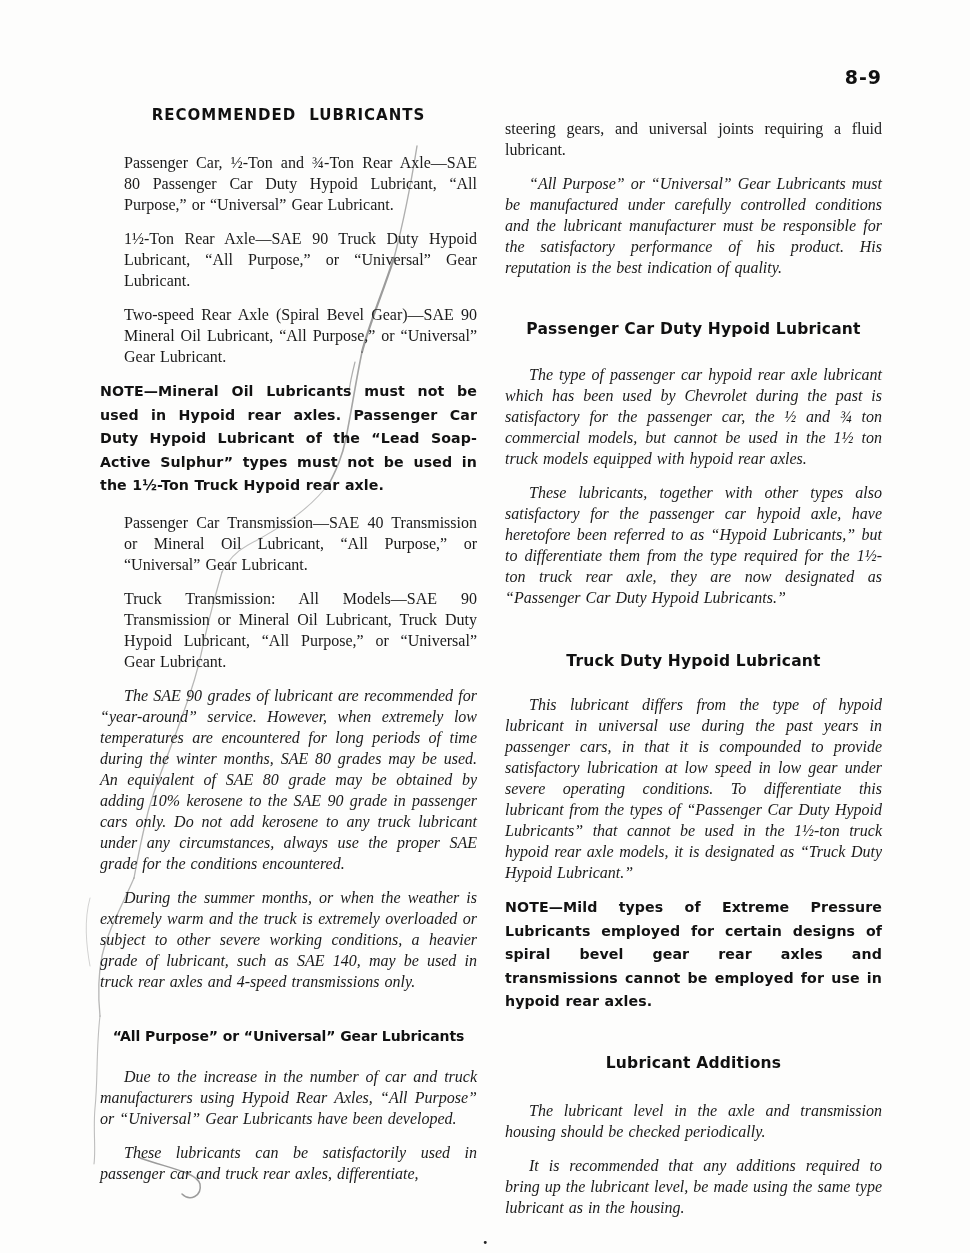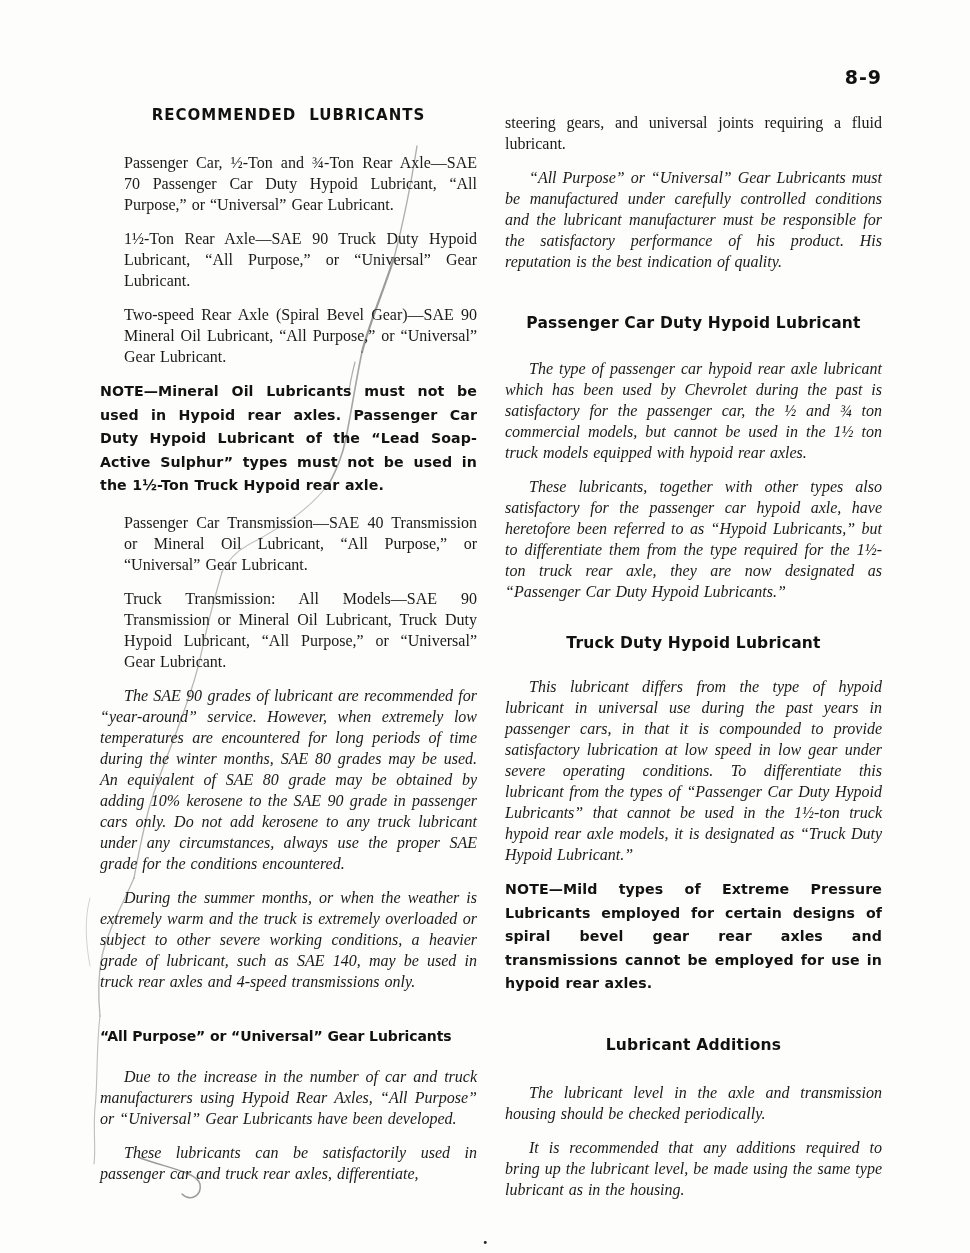--- a/index.html
+++ b/index.html
@@ -12,64 +12,64 @@
     position:absolute; top:66px; left:770px; width:112px;
     text-align:right;
     font-family:"DejaVu Sans", sans-serif; font-weight:bold;
     font-size:19px; letter-spacing:1px; color:#111;
   }
   .col { position:absolute; top:0; }
   .col-left  { left:100px; width:377px; padding-top:106px; }
   .col-right { left:505px; width:377px; padding-top:110px; }
 
   p {
-    margin:2px 0 13px 0;
+    margin:8px 0 13px 0;
     font-size:16px; line-height:21px;
     text-align:justify; word-spacing:1px;
   }
   .body    { text-indent:24px;font-style:italic; }
   .noindent{ text-indent:0; }
   .spec    { margin-left:24px; }
 
   .note {
     font-family:"DejaVu Sans", sans-serif; font-weight:bold;
     font-size:14.2px; line-height:23.5px; letter-spacing:0.1px;
     text-align:justify; word-spacing:0.5px; color:#121212;
     margin:2px 0 14px 0;
   }
   .heading-center {
     font-family:"DejaVu Sans", sans-serif; font-weight:bold;
     text-align:center; color:#111; margin:0 0 24px 0;
     font-size:15.5px; letter-spacing:0.2px;
   }
   .main-heading { font-size:15px; letter-spacing:1px; word-spacing:7px; margin-bottom:28px; }
   .h-passenger-duty { margin-top:42px; margin-bottom:26px; }
-  .h-truck-duty     { margin-top:32px; margin-bottom:24px; }
+  .h-truck-duty     { margin-top:44px; margin-bottom:24px; }
   .h-additions      { margin-top:40px; margin-bottom:28px; }
   .subheading-left {
     font-family:"DejaVu Sans", sans-serif; font-weight:bold;
-    font-size:14px; letter-spacing:-0.1px; text-align:left;
+    font-size:14px; letter-spacing:-0.1px; text-align:center;
     color:#111; margin:36px 0 22px 0;
   }
   .crease { position:absolute; top:0; left:0; pointer-events:none; }
   .footer-dot {
     position:absolute; left:483px; top:1228px;
     font-size:18px; font-weight:bold; color:#222;
   }
 </style>
 </head>
 <body>
 
 <div>
 
   <div class="page-number">8-9</div>
 
   <div class="col col-left">
     <h1 class="heading-center main-heading">RECOMMENDED LUBRICANTS</h1>
-    <p class="spec">Passenger Car, ½-Ton and ¾-Ton Rear Axle—SAE 70 Passenger Car Duty Hypoid Lubricant, “All Purpose,” or “Universal” Gear Lubricant.</p>
+    <p class="spec">Passenger Car, ½-Ton and ¾-Ton Rear Axle—SAE 80 Passenger Car Duty Hypoid Lubricant, “All Purpose,” or “Universal” Gear Lubricant.</p>
     <p class="spec">1½-Ton Rear Axle—SAE 90 Truck Duty Hypoid Lubricant, “All Purpose,” or “Universal” Gear Lubricant.</p>
     <p class="spec">Two-speed Rear Axle (Spiral Bevel Gear)—SAE 90 Mineral Oil Lubricant, “All Purpose,” or “Universal” Gear Lubricant.</p>
     <p class="note">NOTE—Mineral Oil Lubricants must not be used in Hypoid rear axles. Passenger Car Duty Hypoid Lubricant of the “Lead Soap-Active Sulphur” types must not be used in the 1½-Ton Truck Hypoid rear axle.</p>
     <p class="spec">Passenger Car Transmission—SAE 40 Transmission or Mineral Oil Lubricant, “All Purpose,” or “Universal” Gear Lubricant.</p>
     <p class="spec">Truck Transmission: All Models—SAE 90 Transmission or Mineral Oil Lubricant, Truck Duty Hypoid Lubricant, “All Purpose,” or “Universal” Gear Lubricant.</p>
     <p class="body">The SAE 90 grades of lubricant are recommended for “year-around” service. However, when extremely low temperatures are encountered for long periods of time during the winter months, SAE 80 grades may be used. An equivalent of SAE 80 grade may be obtained by adding 10% kerosene to the SAE 90 grade in passenger cars only. Do not add kerosene to any truck lubricant under any circumstances, always use the proper SAE grade for the conditions encountered.</p>
     <p class="body">During the summer months, or when the weather is extremely warm and the truck is extremely overloaded or subject to other severe working conditions, a heavier grade of lubricant, such as SAE 140, may be used in truck rear axles and 4-speed transmissions only.</p>
     <h2 class="subheading-left">“All Purpose” or “Universal” Gear Lubricants</h2>
     <p class="body">Due to the increase in the number of car and truck manufacturers using Hypoid Rear Axles, “All Purpose” or “Universal” Gear Lubricants have been developed.</p>
     <p class="body">These lubricants can be satisfactorily used in passenger car and truck rear axles, differentiate,</p>

